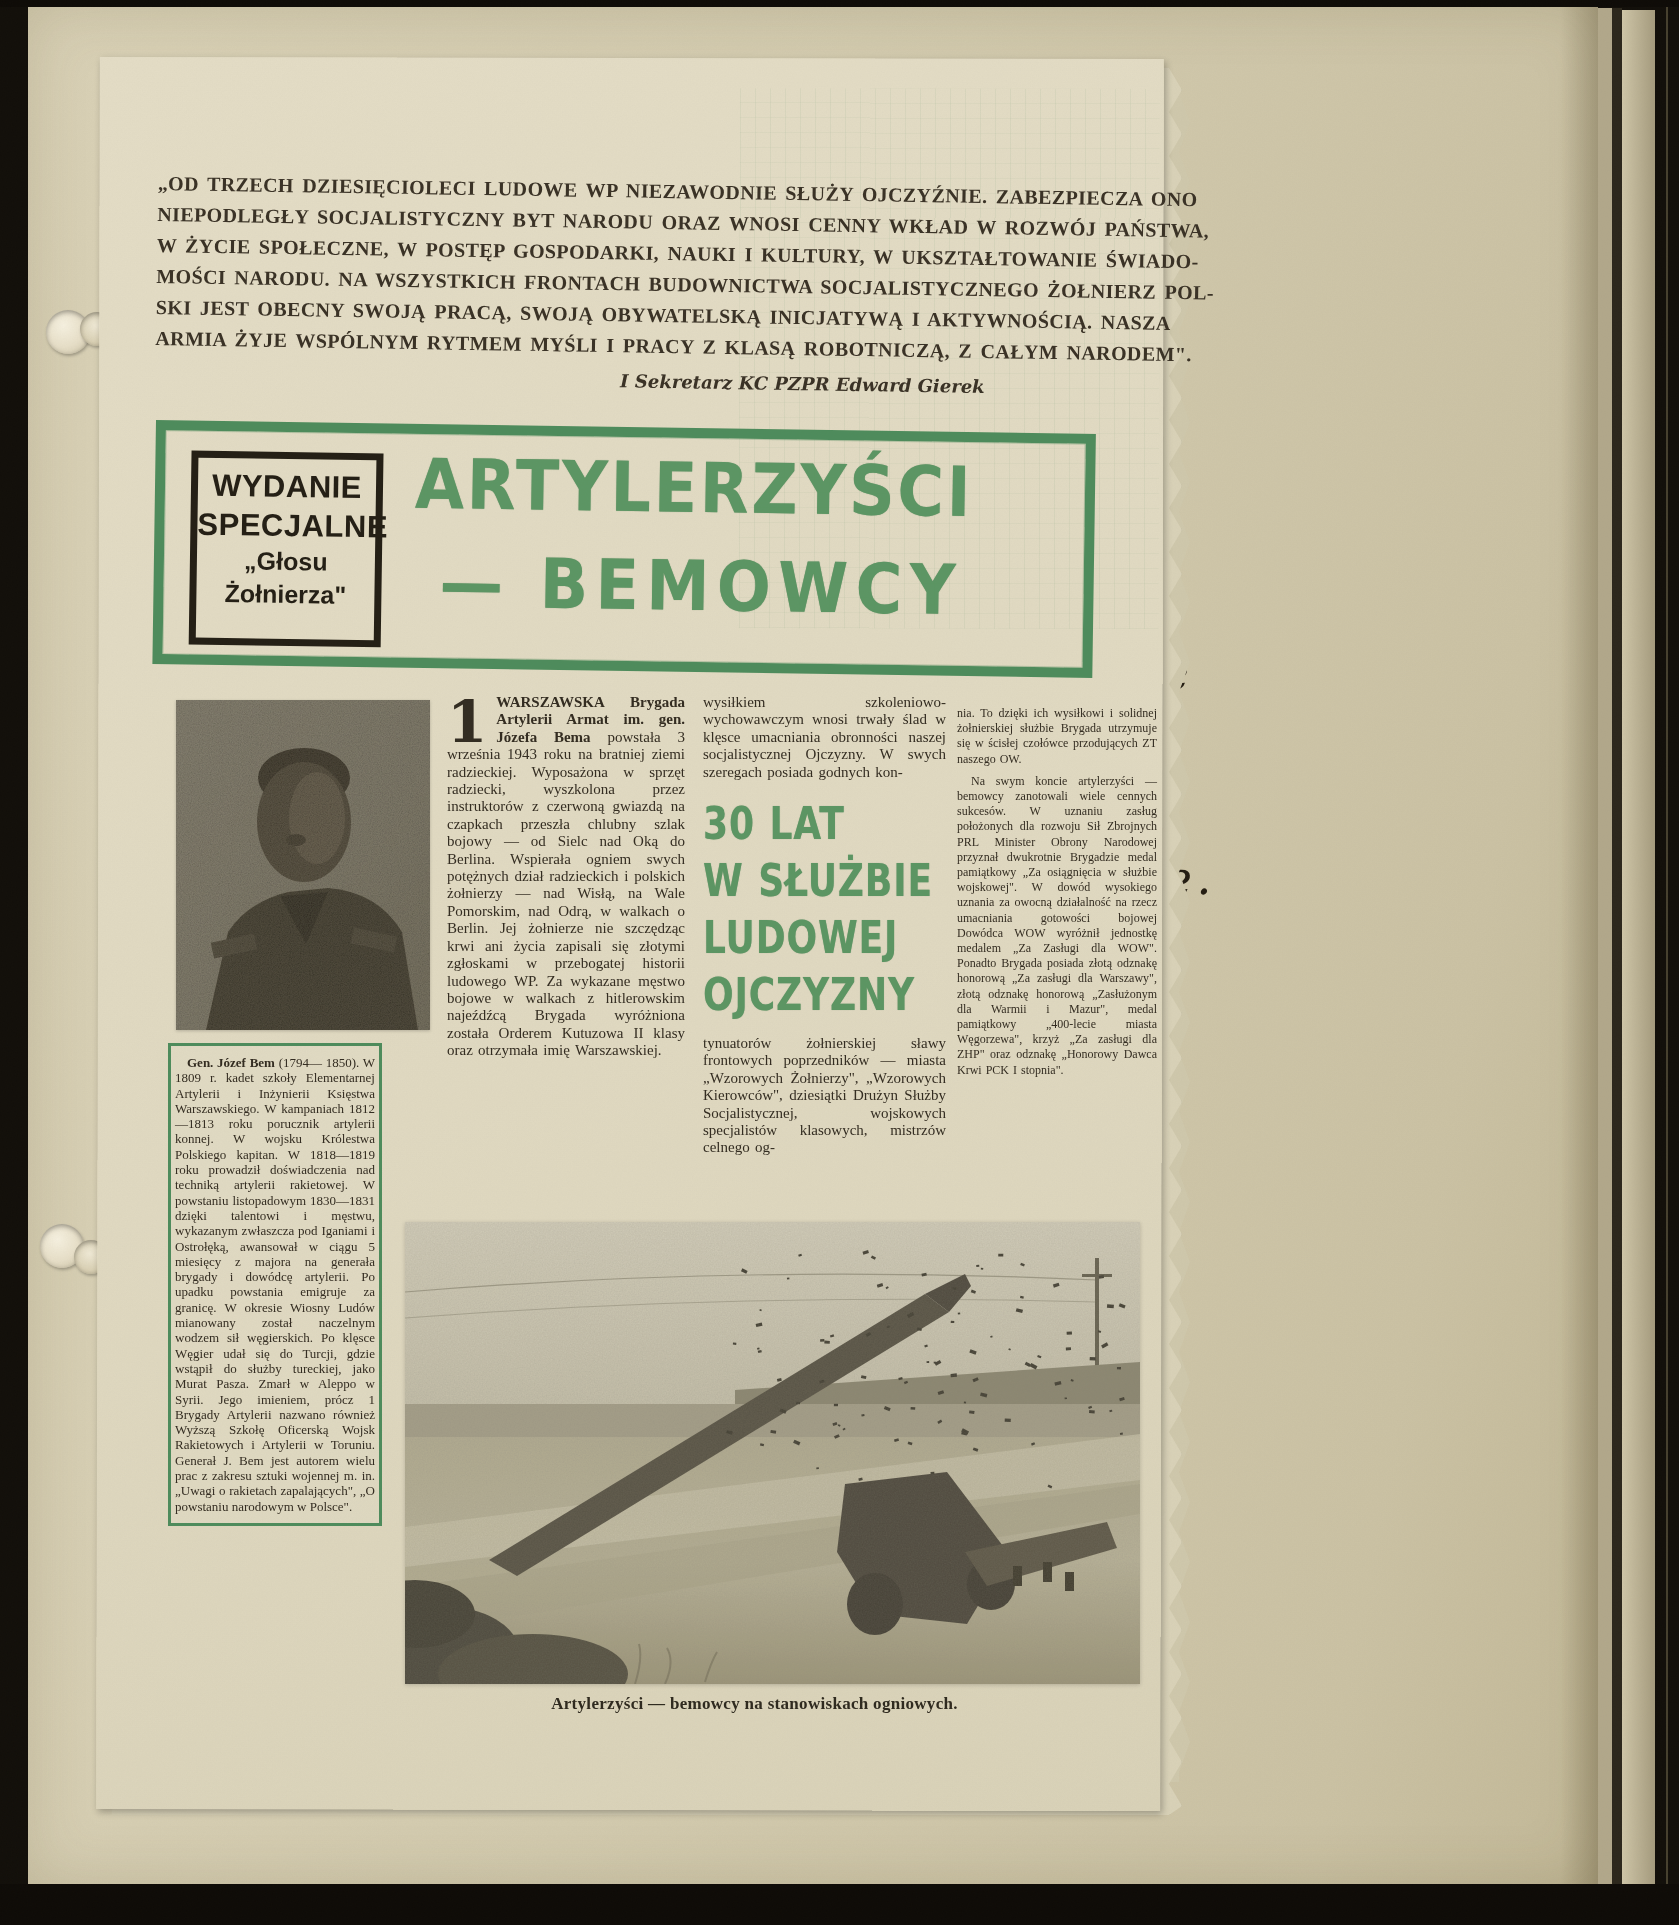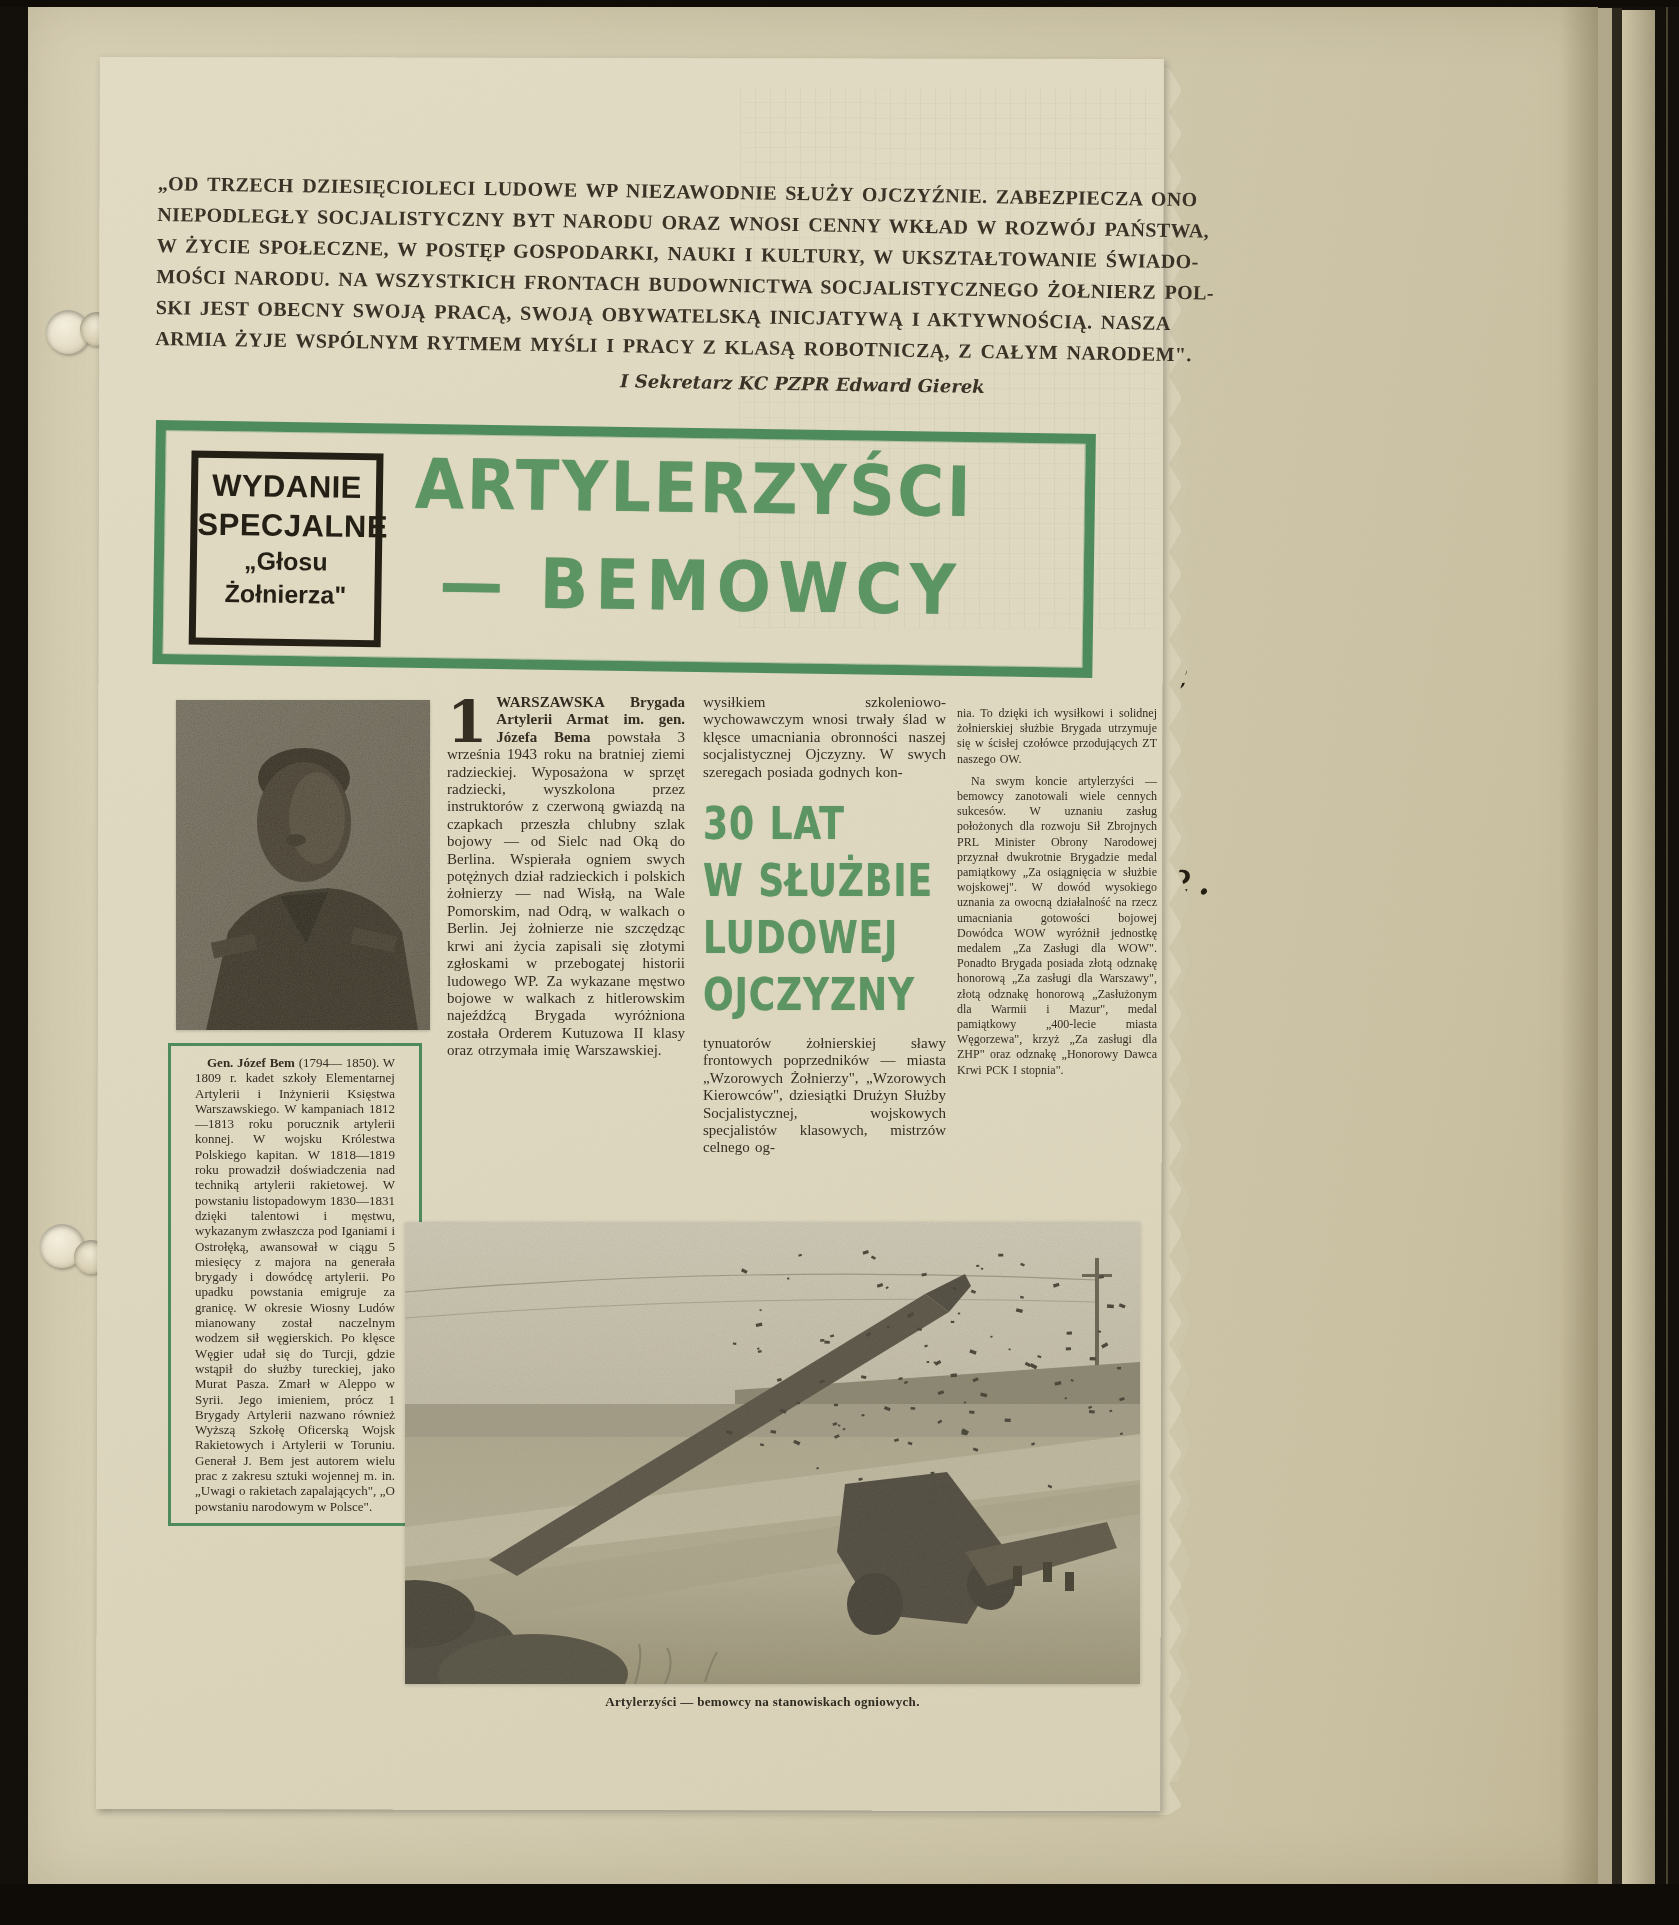--- a/index.html
+++ b/index.html
@@ -68,28 +68,28 @@
   .dropcap{float:left;font:700 58px/46px "DejaVu Serif",serif;padding:5px 9px 0 0;color:#332d22;}
   .lead-b{font-weight:700;}
   .headline{margin:14px 0 12px 0;text-align:left;}
   .h-line{font-family:"DejaVu Sans",sans-serif;font-weight:700;font-size:44px;line-height:57px;
         letter-spacing:1px;color:#55935f;opacity:.95;white-space:nowrap;
         transform:scaleX(.82);transform-origin:0 50%;text-shadow:0 0 1px rgba(60,110,70,.5);}
   
   .portrait-wrap{position:absolute;left:176px;top:700px;width:254px;height:330px;z-index:7;
         box-shadow:0 1px 3px rgba(0,0,0,.2);}
   .bio{position:absolute;left:168px;top:1043px;width:200px;z-index:7;border:3px solid #4e8c5c;
-        padding:9px 24px;font-size:13px;line-height:15.3px;text-align:justify;color:#332c21;
+        padding:9px 4px;font-size:13px;line-height:15.3px;text-align:justify;color:#332c21;
         background:rgba(226,219,197,.4);}
   .bio .indent{text-indent:12px;}
   
   .photo-wrap{position:absolute;left:405px;top:1222px;width:735px;height:462px;z-index:7;
         box-shadow:0 1px 4px rgba(0,0,0,.18);}
-  .caption{position:absolute;left:395px;top:1694px;width:735px;z-index:7;text-align:center;
-        font-weight:700;font-size:13px;color:#2f2a1f;letter-spacing:.3px;}
+  .caption{position:absolute;left:387px;top:1694px;width:735px;z-index:7;text-align:center;
+        font-weight:700;font-size:17px;color:#2f2a1f;letter-spacing:.3px;}
   
   .noise{position:absolute;left:0;top:0;width:1679px;height:1925px;z-index:40;pointer-events:none;}
   .topbar{position:absolute;left:0;top:0;width:1679px;height:7px;background:#0e0b07;z-index:8;}
   .botbar{position:absolute;left:0;top:1884px;width:1679px;height:41px;background:#0e0b07;z-index:8;}
 </style>
 </head>
 <body>
 
 <div class="canvas">
 

